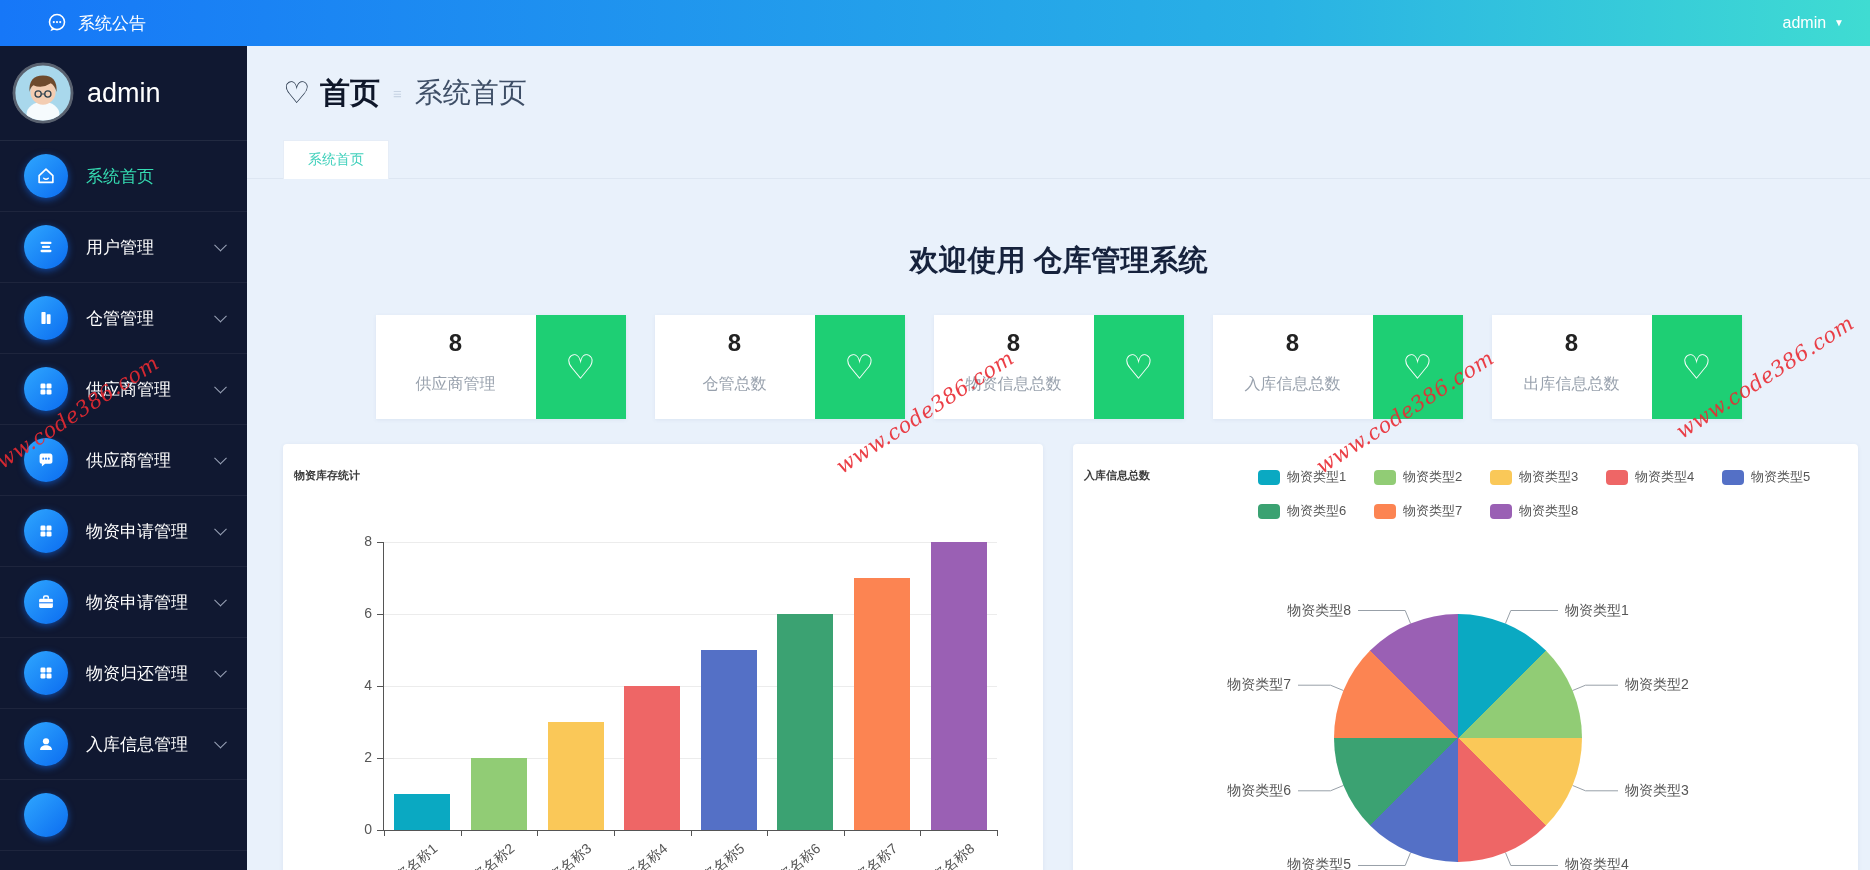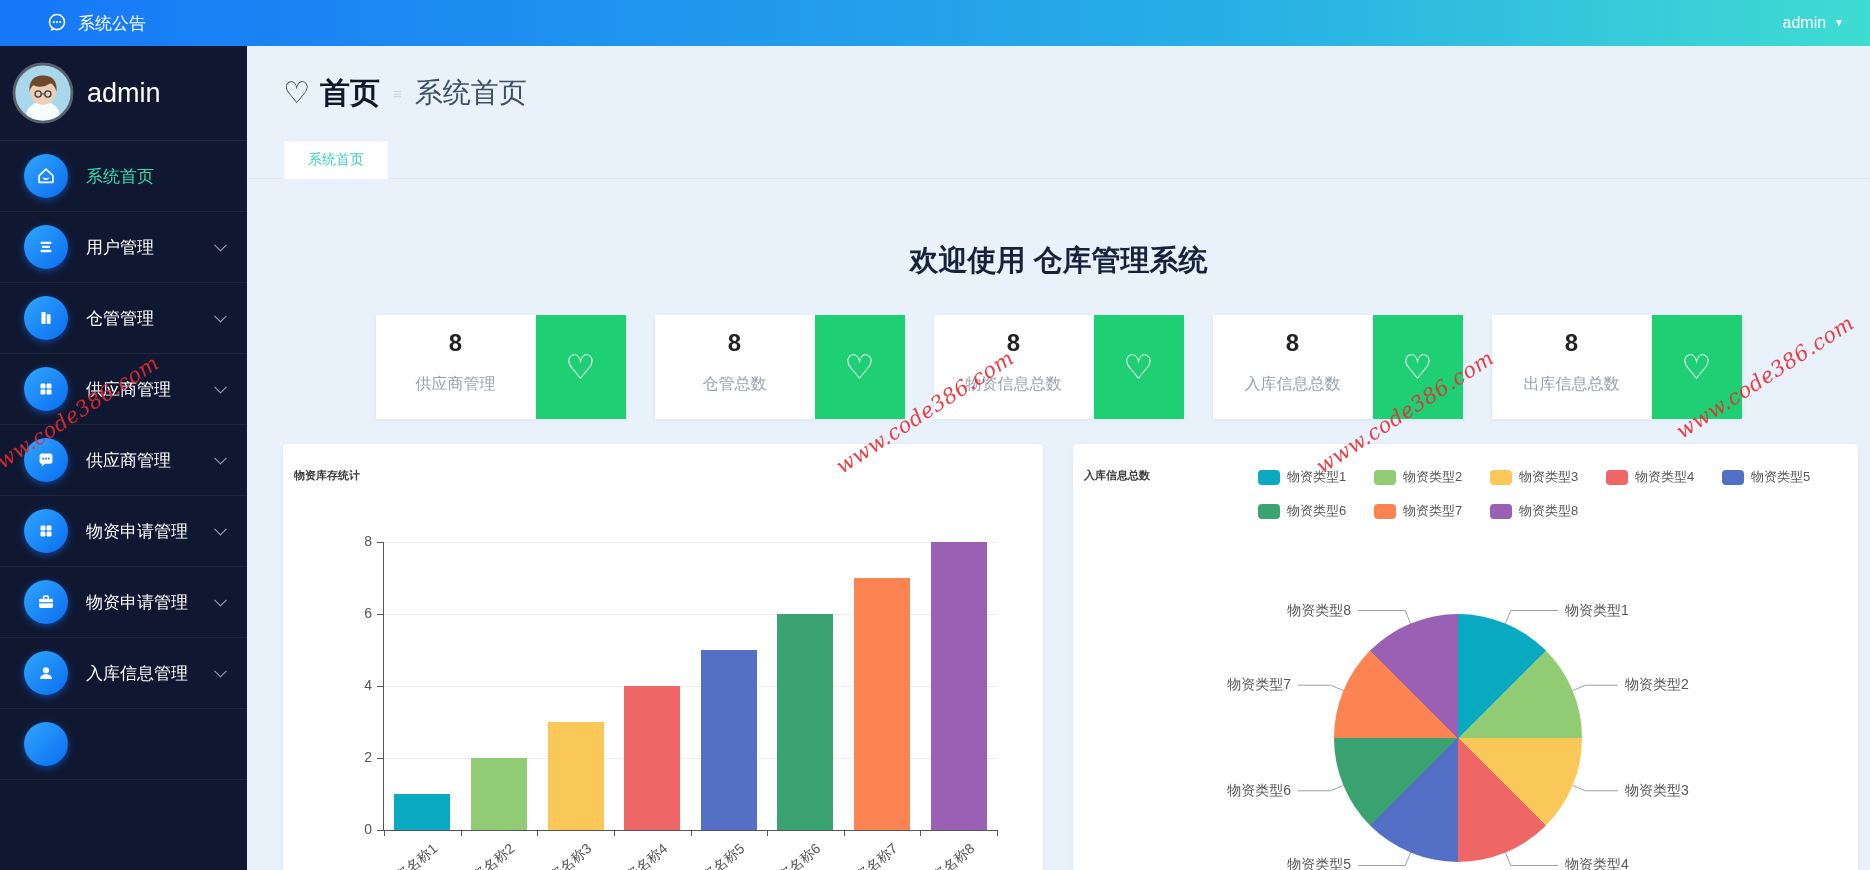--- a/index.html
+++ b/index.html
@@ -214,20 +214,34 @@
             <path d="M9.5 8.5V6.8c0-.7.6-1.3 1.3-1.3h2.4c.7 0 1.3.6 1.3 1.3v1.7" fill="none" stroke="#fff" stroke-width="1.6"></path>
             <rect x="4.5" y="12.2" width="15" height="1.3" fill="#2a84f8"></rect>
           </svg>
         </span>
         <span class="menu-label">物资申请管理</span>
         <span class="chev"></span>
       </div>
       <div class="menu-item">
         <span class="menu-icon">
           <svg width="22" height="22" viewBox="0 0 24 24">
+            <g fill="#fff">
+              <rect x="6" y="6" width="5.4" height="5.4" rx="1.4"></rect>
+              <rect x="12.6" y="6" width="5.4" height="5.4" rx="1.4"></rect>
+              <rect x="6" y="12.6" width="5.4" height="5.4" rx="1.4"></rect>
+              <rect x="12.6" y="12.6" width="5.4" height="5.4" rx="1.4"></rect>
+            </g>
+          </svg>
+        </span>
+        <span class="menu-label">物资归还管理</span>
+        <span class="chev"></span>
+      </div>
+      <div class="menu-item">
+        <span class="menu-icon">
+          <svg width="22" height="22" viewBox="0 0 24 24">
             <circle cx="12" cy="9" r="3.4" fill="#fff"></circle>
             <path d="M5.5 18.5c0-3.6 3-5.2 6.5-5.2s6.5 1.6 6.5 5.2z" fill="#fff"></path>
           </svg>
         </span>
         <span class="menu-label">入库信息管理</span>
         <span class="chev"></span>
       </div>
       <div class="menu-item">
         <span class="menu-icon"></span>
         <span class="menu-label"></span>

